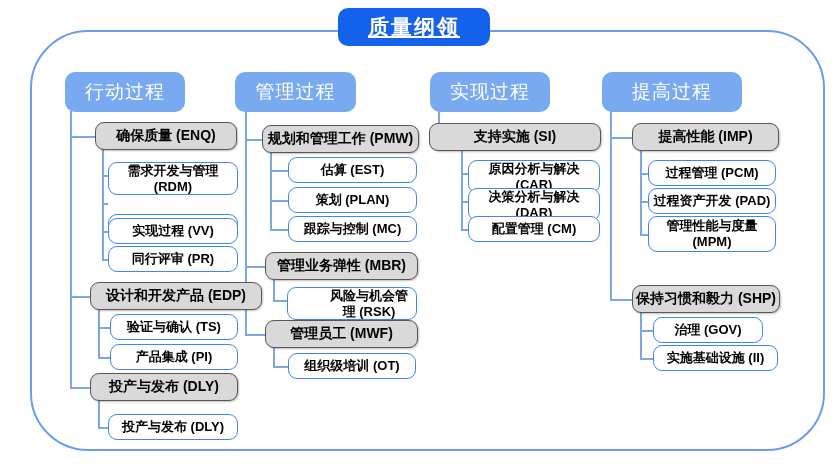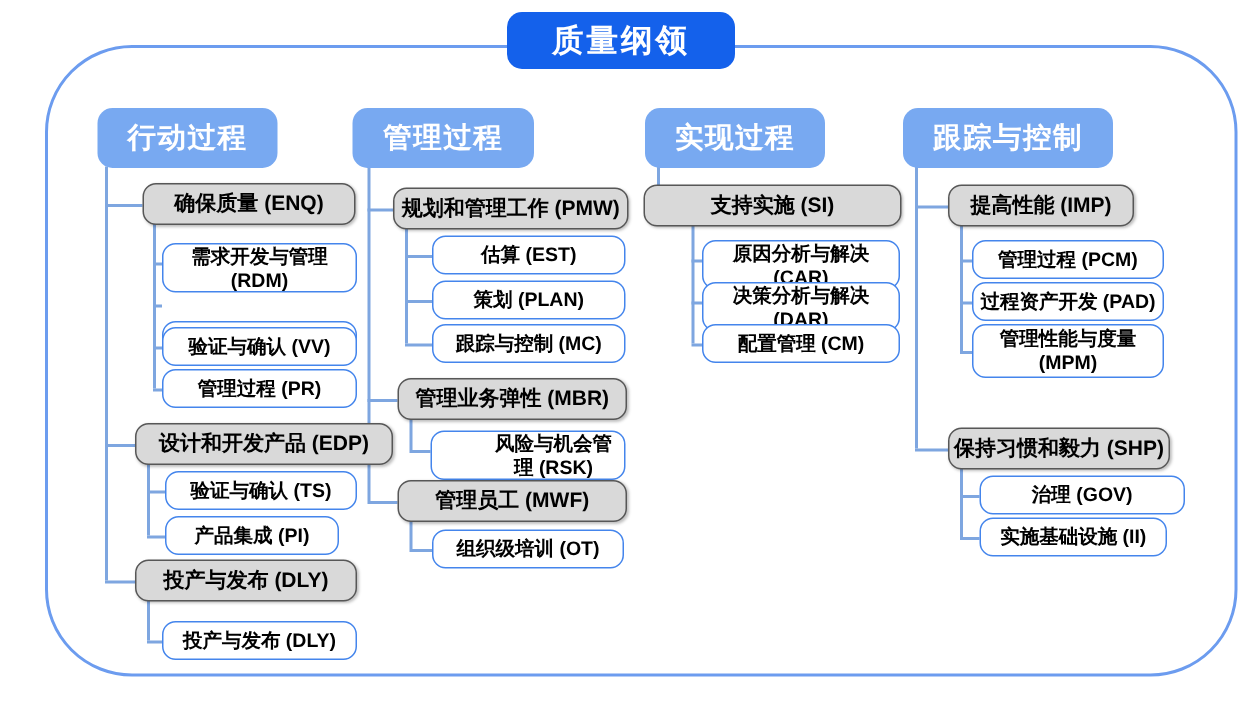--- a/index.html
+++ b/index.html
@@ -7,25 +7,25 @@
     position:relative;width:839px;height:469px;background:#ffffff;overflow:hidden;
     font-family:"Liberation Sans","DejaVu Sans",sans-serif;
   }
   #outer-frame{
     position:absolute;left:30px;top:30px;width:795px;height:421px;
     border:2px solid #6c9cef;border-radius:58px;background:#ffffff;box-sizing:border-box;
   }
   #root-node{
     position:absolute;left:338px;top:8px;width:152px;height:38px;
     background:#1461eb;border-radius:10px;color:#ffffff;font-weight:bold;font-size:21px;
-    display:flex;align-items:center;justify-content:center;letter-spacing:2px;z-index:5;
+    display:flex;align-items:center;justify-content:center;letter-spacing:2px;z-index:5;text-decoration:underline;
   }
   .col-header{
     position:absolute;height:40px;background:#78a9f1;border-radius:10px;
-    color:#ffffff;font-weight:bold;font-size:19px;letter-spacing:1px;
+    color:#ffffff;font-weight:normal;font-size:19px;letter-spacing:1px;
     display:flex;align-items:center;justify-content:center;z-index:3;box-sizing:border-box;
   }
   .group-node{
     position:absolute;height:28px;background:#d9d9d9;border:1.5px solid #575757;border-radius:9px;
     color:#000;font-weight:bold;font-size:14px;display:flex;align-items:center;justify-content:center;
     z-index:3;box-sizing:border-box;box-shadow:1px 1px 2px rgba(0,0,0,0.25);white-space:nowrap;
   }
   .leaf-node{
     position:absolute;min-height:26px;background:#ffffff;border:1.5px solid #4485ec;border-radius:9px;
     color:#000;font-weight:bold;font-size:13px;display:flex;align-items:center;justify-content:center;
@@ -45,30 +45,30 @@
       <div class="col-header" style="left: 65px; top: 72px; width: 120px;">行动过程</div>
       <div class="vline" style="left: 70px; top: 111px; height: 276px;"></div>
       <div class="hline" style="left: 70px; top: 136px; width: 25px;"></div>
       <div class="group-node" style="left: 95px; top: 122px; width: 142px;">确保质量 (ENQ)</div>
       <div class="vline" style="left: 102px; top: 149px; height: 110px;"></div>
       <div class="hline" style="left: 102px; top: 175px; width: 6px;"></div>
       <div class="leaf-node" style="left: 108px; top: 162px; width: 130px; min-height: 26px;">需求开发与管理 (RDM)</div>
       <div class="hline" style="left: 102px; top: 203px; width: 6px;"></div>
       <div class="leaf-node" style="left: 108px; top: 190px; width: 130px; min-height: 26px; margin-top: 24px;">过程质量保证 (PQA)</div>
       <div class="hline" style="left: 102px; top: 231px; width: 6px;"></div>
-      <div class="leaf-node" style="left: 108px; top: 218px; width: 130px; min-height: 26px;">验证与确认 (VV)</div>
+      <div class="leaf-node" style="left: 108px; top: 218px; width: 130px; min-height: 26px;">实现过程 (VV)</div>
       <div class="hline" style="left: 102px; top: 259px; width: 6px;"></div>
-      <div class="leaf-node" style="left: 108px; top: 246px; width: 130px; min-height: 26px;">管理过程 (PR)</div>
+      <div class="leaf-node" style="left: 108px; top: 246px; width: 130px; min-height: 26px;">同行评审 (PR)</div>
       <div class="hline" style="left: 70px; top: 296px; width: 20px;"></div>
       <div class="group-node" style="left: 90px; top: 282px; width: 172px;">设计和开发产品 (EDP)</div>
       <div class="vline" style="left: 98px; top: 309px; height: 48px;"></div>
       <div class="hline" style="left: 98px; top: 327px; width: 12px;"></div>
       <div class="leaf-node" style="left: 110px; top: 314px; width: 128px; min-height: 26px;">验证与确认 (TS)</div>
       <div class="hline" style="left: 98px; top: 357px; width: 12px;"></div>
-      <div class="leaf-node" style="left: 110px; top: 344px; width: 116px; min-height: 26px;">产品集成 (PI)</div>
+      <div class="leaf-node" style="left: 110px; top: 344px; width: 128px; min-height: 26px;">产品集成 (PI)</div>
       <div class="hline" style="left: 70px; top: 387px; width: 20px;"></div>
       <div class="group-node" style="left: 90px; top: 373px; width: 148px;">投产与发布 (DLY)</div>
       <div class="vline" style="left: 98px; top: 400px; height: 27px;"></div>
       <div class="hline" style="left: 98px; top: 427px; width: 10px;"></div>
       <div class="leaf-node" style="left: 108px; top: 414px; width: 130px; min-height: 26px;">投产与发布 (DLY)</div>
       <div class="col-header" style="left: 235px; top: 72px; width: 121px;">管理过程</div>
       <div class="vline" style="left: 245px; top: 111px; height: 223px;"></div>
       <div class="hline" style="left: 245px; top: 139px; width: 17px;"></div>
       <div class="group-node" style="left: 262px; top: 125px; width: 157px;">规划和管理工作 (PMW)</div>
       <div class="vline" style="left: 270px; top: 152px; height: 77px;"></div>
@@ -92,32 +92,32 @@
       <div class="vline" style="left: 438px; top: 111px; height: 26px;"></div>
       <div class="hline" style="left: 438px; top: 137px; width: 15px;"></div>
       <div class="group-node" style="left: 429px; top: 123px; width: 172px;">支持实施 (SI)</div>
       <div class="vline" style="left: 461px; top: 150px; height: 79px;"></div>
       <div class="hline" style="left: 461px; top: 173px; width: 7px;"></div>
       <div class="leaf-node" style="left: 468px; top: 160px; width: 132px; min-height: 26px;">原因分析与解决 (CAR)</div>
       <div class="hline" style="left: 461px; top: 201px; width: 7px;"></div>
       <div class="leaf-node" style="left: 468px; top: 188px; width: 132px; min-height: 26px;">决策分析与解决 (DAR)</div>
       <div class="hline" style="left: 461px; top: 229px; width: 7px;"></div>
       <div class="leaf-node" style="left: 468px; top: 216px; width: 132px; min-height: 26px;">配置管理 (CM)</div>
-      <div class="col-header" style="left: 602px; top: 72px; width: 140px;">跟踪与控制</div>
+      <div class="col-header" style="left: 602px; top: 72px; width: 140px;">提高过程</div>
       <div class="vline" style="left: 610px; top: 111px; height: 188px;"></div>
       <div class="hline" style="left: 610px; top: 137px; width: 22px;"></div>
-      <div class="group-node" style="left: 632px; top: 123px; width: 124px;">提高性能 (IMP)</div>
+      <div class="group-node" style="left: 632px; top: 123px; width: 147px;">提高性能 (IMP)</div>
       <div class="vline" style="left: 640px; top: 150px; height: 84px;"></div>
       <div class="hline" style="left: 640px; top: 173px; width: 8px;"></div>
-      <div class="leaf-node" style="left: 648px; top: 160px; width: 128px; min-height: 26px;">管理过程 (PCM)</div>
+      <div class="leaf-node" style="left: 648px; top: 160px; width: 128px; min-height: 26px;">过程管理 (PCM)</div>
       <div class="hline" style="left: 640px; top: 201px; width: 8px;"></div>
       <div class="leaf-node" style="left: 648px; top: 188px; width: 128px; min-height: 26px;">过程资产开发 (PAD)</div>
       <div class="hline" style="left: 640px; top: 234px; width: 8px;"></div>
       <div class="leaf-node" style="left: 648px; top: 216px; width: 128px; min-height: 36px;">管理性能与度量 (MPM)</div>
       <div class="hline" style="left: 610px; top: 299px; width: 22px;"></div>
       <div class="group-node" style="left: 632px; top: 285px; width: 148px;">保持习惯和毅力 (SHP)</div>
       <div class="vline" style="left: 640px; top: 312px; height: 46px;"></div>
       <div class="hline" style="left: 640px; top: 330px; width: 13px;"></div>
-      <div class="leaf-node" style="left: 653px; top: 317px; width: 137px; min-height: 26px;">治理 (GOV)</div>
+      <div class="leaf-node" style="left: 653px; top: 317px; width: 110px; min-height: 26px;">治理 (GOV)</div>
       <div class="hline" style="left: 640px; top: 358px; width: 13px;"></div>
       <div class="leaf-node" style="left: 653px; top: 345px; width: 125px; min-height: 26px;">实施基础设施 (II)</div>
     </div>
 </div>
 
 </body></html>

